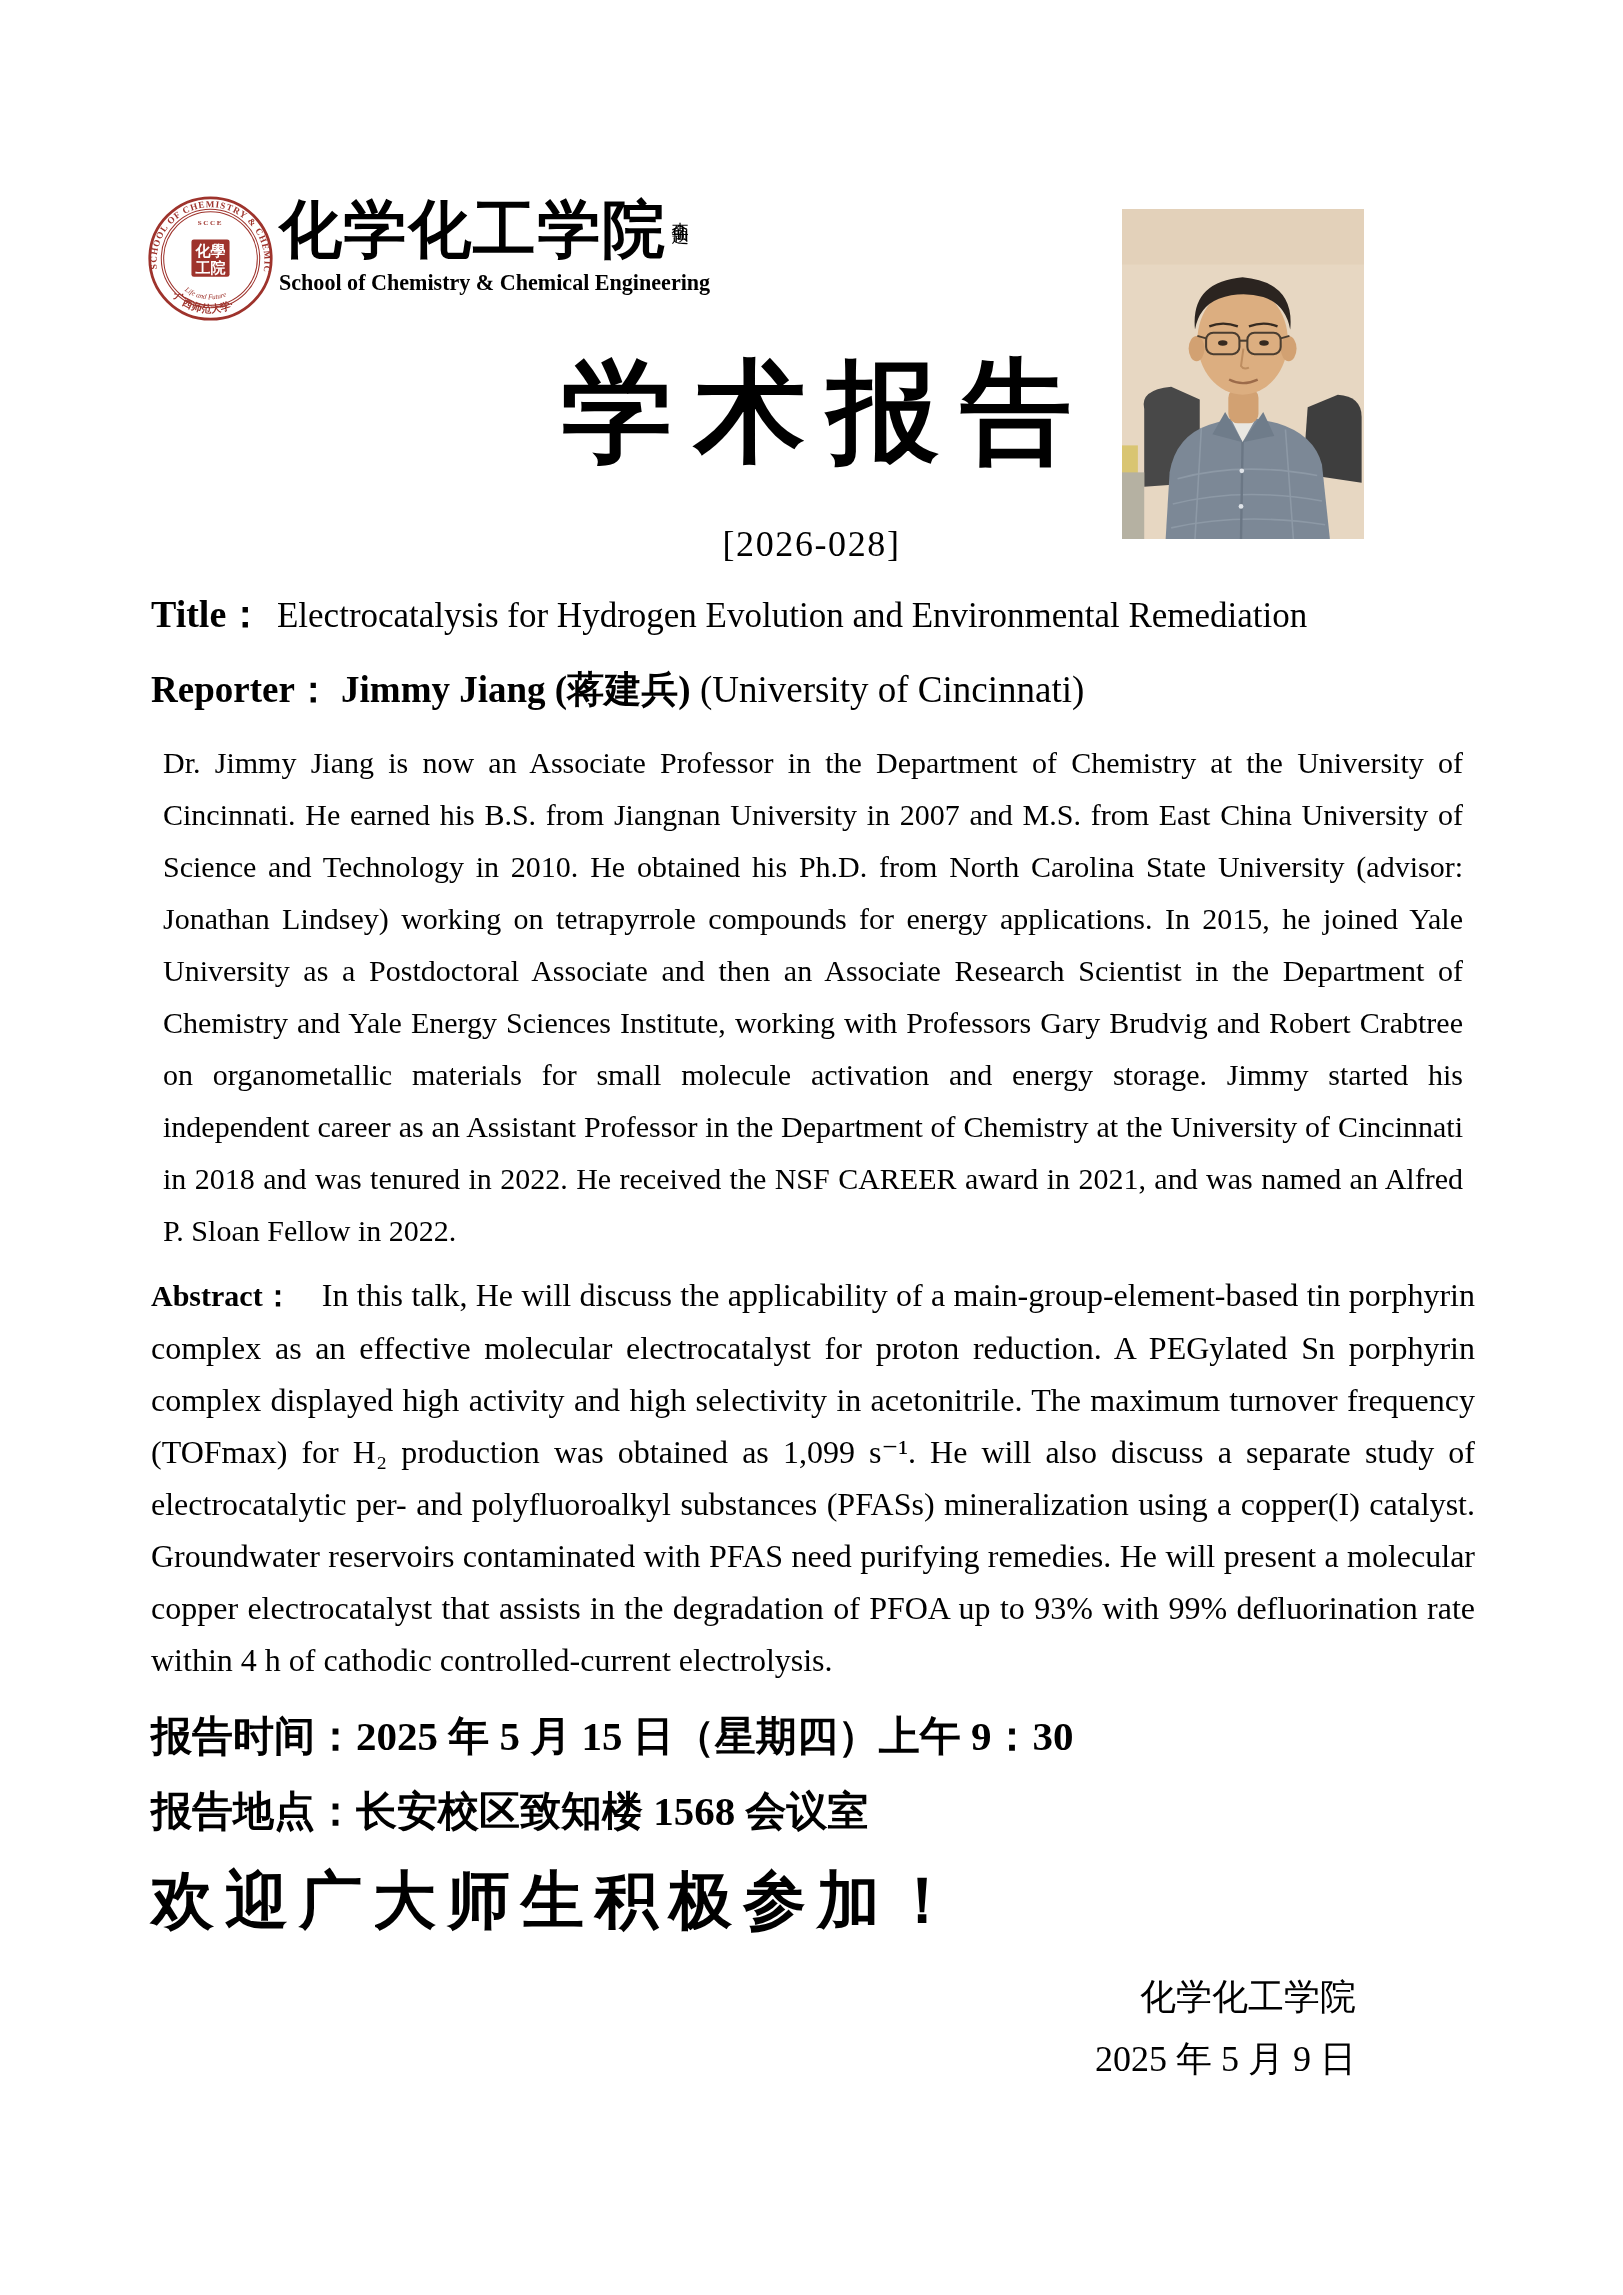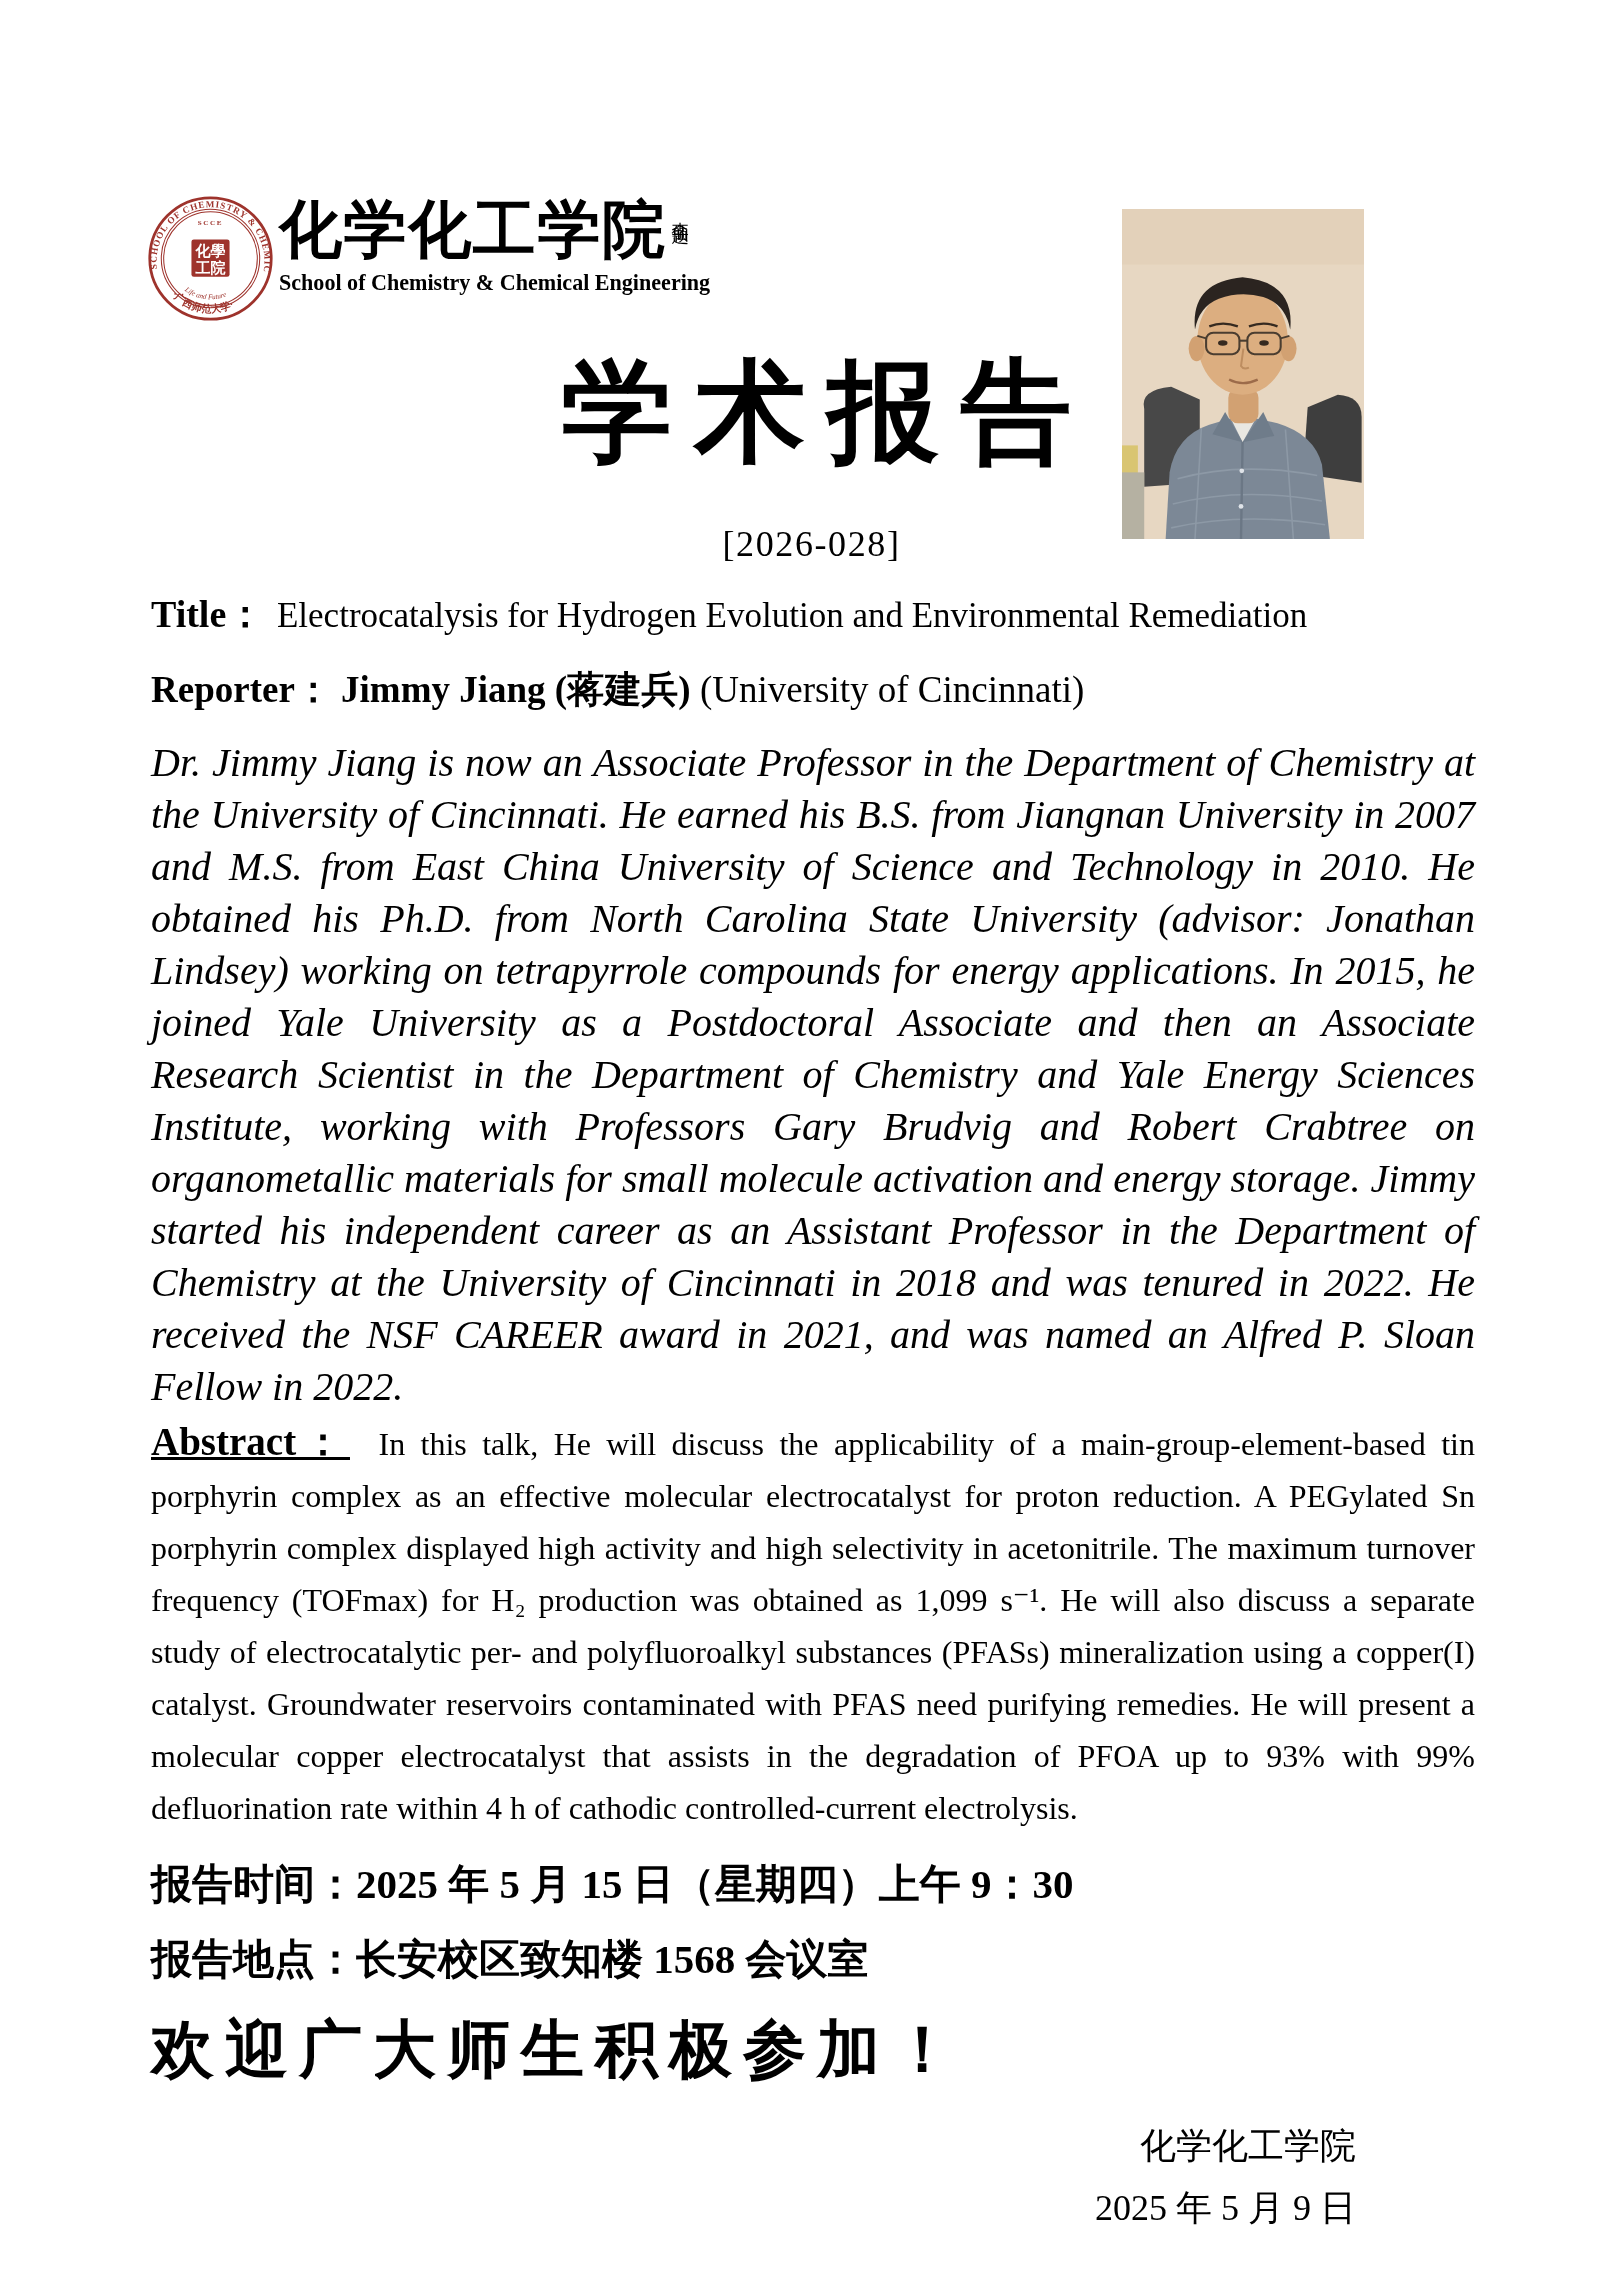--- a/index.html
+++ b/index.html
@@ -50,23 +50,23 @@
     text-align:center;font-size:36px;letter-spacing:1.6px;
   }
 
   
   .content{position:absolute;left:151px;top:591px;width:1324px;}
   .title-line{font-size:35px;margin:0 0 28.5px 0;line-height:1.25;}
   .title-label{font-weight:bold;font-size:38px;margin-right:12.7px;}
   .reporter-line{font-size:37px;margin:0 0 24px 0;line-height:1.25;}
   .reporter-bold{font-weight:bold;}
   .reporter-affil{margin-left:9.5px;}
-  .bio{font-size:40px;line-height:52px;text-align:justify;margin:0;font-style:italic;}
+  .bio{font-size:30px;line-height:52px;text-align:justify;margin:12px;}
   .abstract{font-size:32px;line-height:52px;text-align:justify;margin:3.2px 0 0 0;}
-  .abstract-label{font-weight:bold;font-size:39px;margin-right:28.5px;text-decoration:underline;}
+  .abstract-label{font-weight:bold;font-size:30px;margin-right:28.5px;}
   .info-block{margin-top:12.7px;}
   .info-line{font-size:41px;font-weight:bold;line-height:75px;margin:0;white-space:nowrap;}
   .welcome{
     text-align:left;font-size:63px;font-weight:bold;
     margin-top:9.5px;letter-spacing:11px;white-space:nowrap;
     font-family:"DejaVu Serif","Liberation Serif",serif;
   }
   .footer{margin-top:22px;text-align:right;padding-right:119px;font-size:36px;line-height:62px;}
   .footer div{white-space:nowrap;}
 </style>

